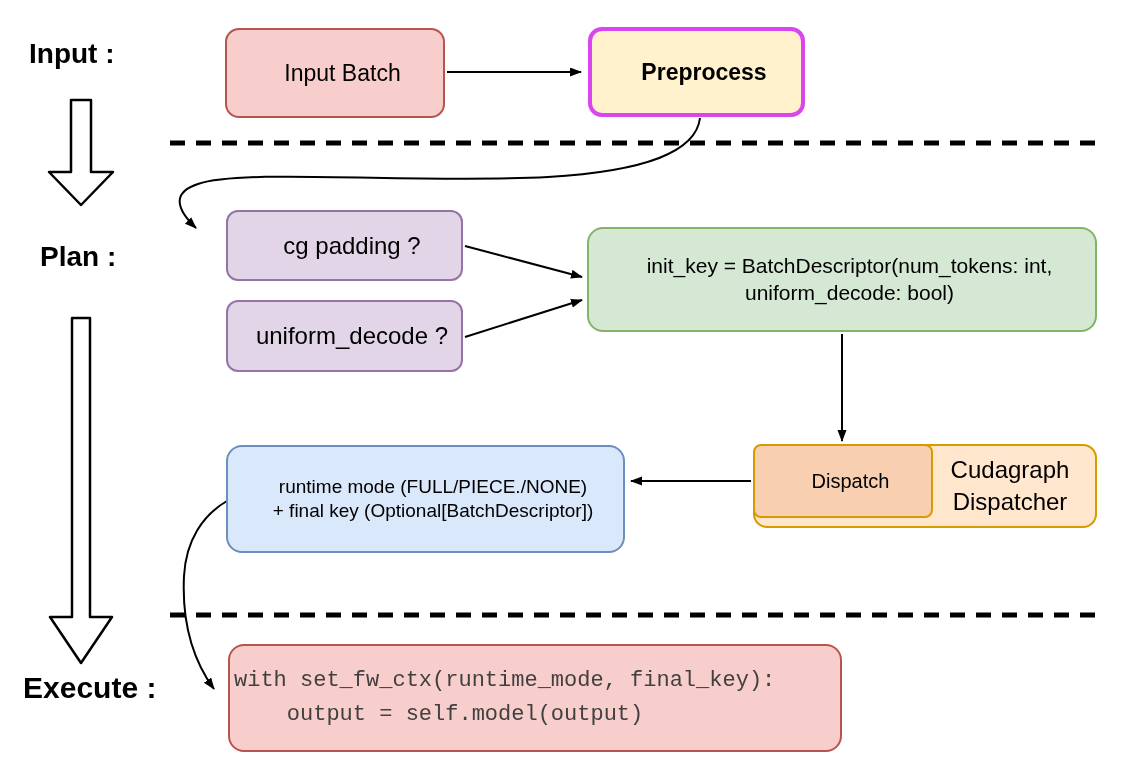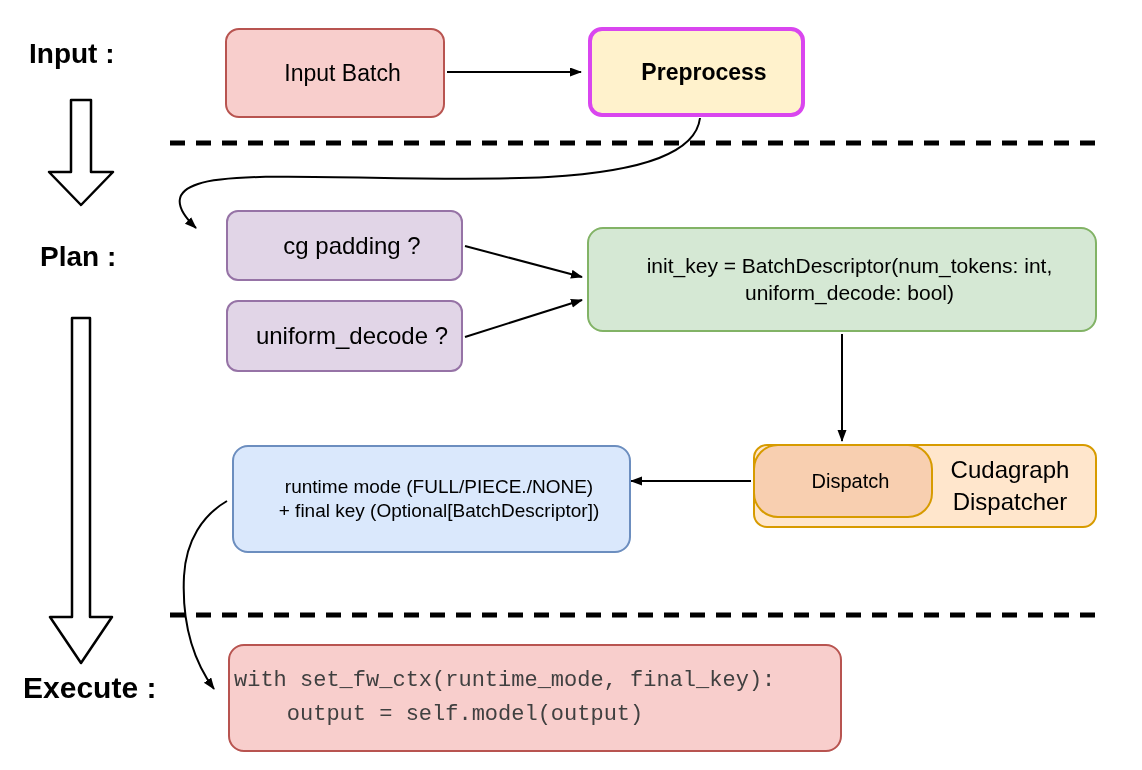--- a/index.html
+++ b/index.html
@@ -76,25 +76,25 @@
     font-size: 24px;
     justify-content: flex-end;
   }
   .dispatcher-label {
     width: 170px;
     display: flex; flex-direction: column; align-items: center; justify-content: center;
     line-height: 1.35;
   }
   .box-dispatch-inner {
     left: 753px; top: 444px; width: 180px; height: 74px;
-    background: #f8cfb0; border: 2px solid #d79b00; border-radius: 25px;
+    background: #f8cfb0; border: 2px solid #d79b00; border-radius: 8px;
     font-size: 20px;
   }
   .box-runtime-mode {
-    left: 232px; top: 445px; width: 399px; height: 108px;
+    left: 226px; top: 445px; width: 399px; height: 108px;
     background: #dae8fc; border: 2px solid #6c8ebf; border-radius: 16px;
     font-size: 19px; flex-direction: column;
   }
   .box-execute-code {
     left: 228px; top: 644px; width: 614px; height: 108px;
     background: #f8cecc; border: 2px solid #b85450; border-radius: 16px;
     font-family: "Liberation Mono", "DejaVu Sans Mono", monospace;
     font-size: 22px; color: #404040;
     flex-direction: column;
     align-items: flex-start;

